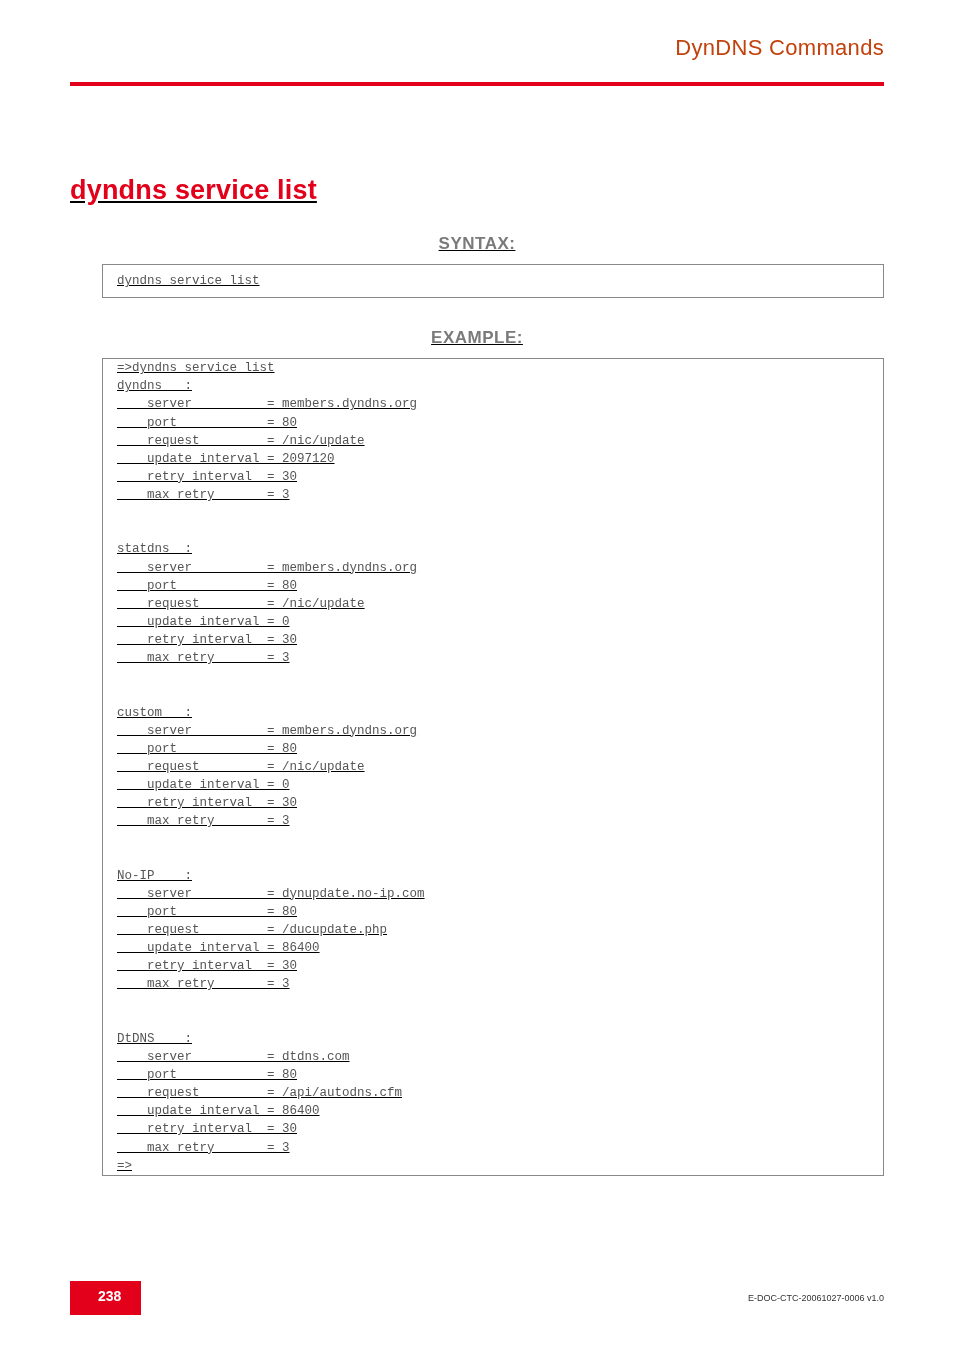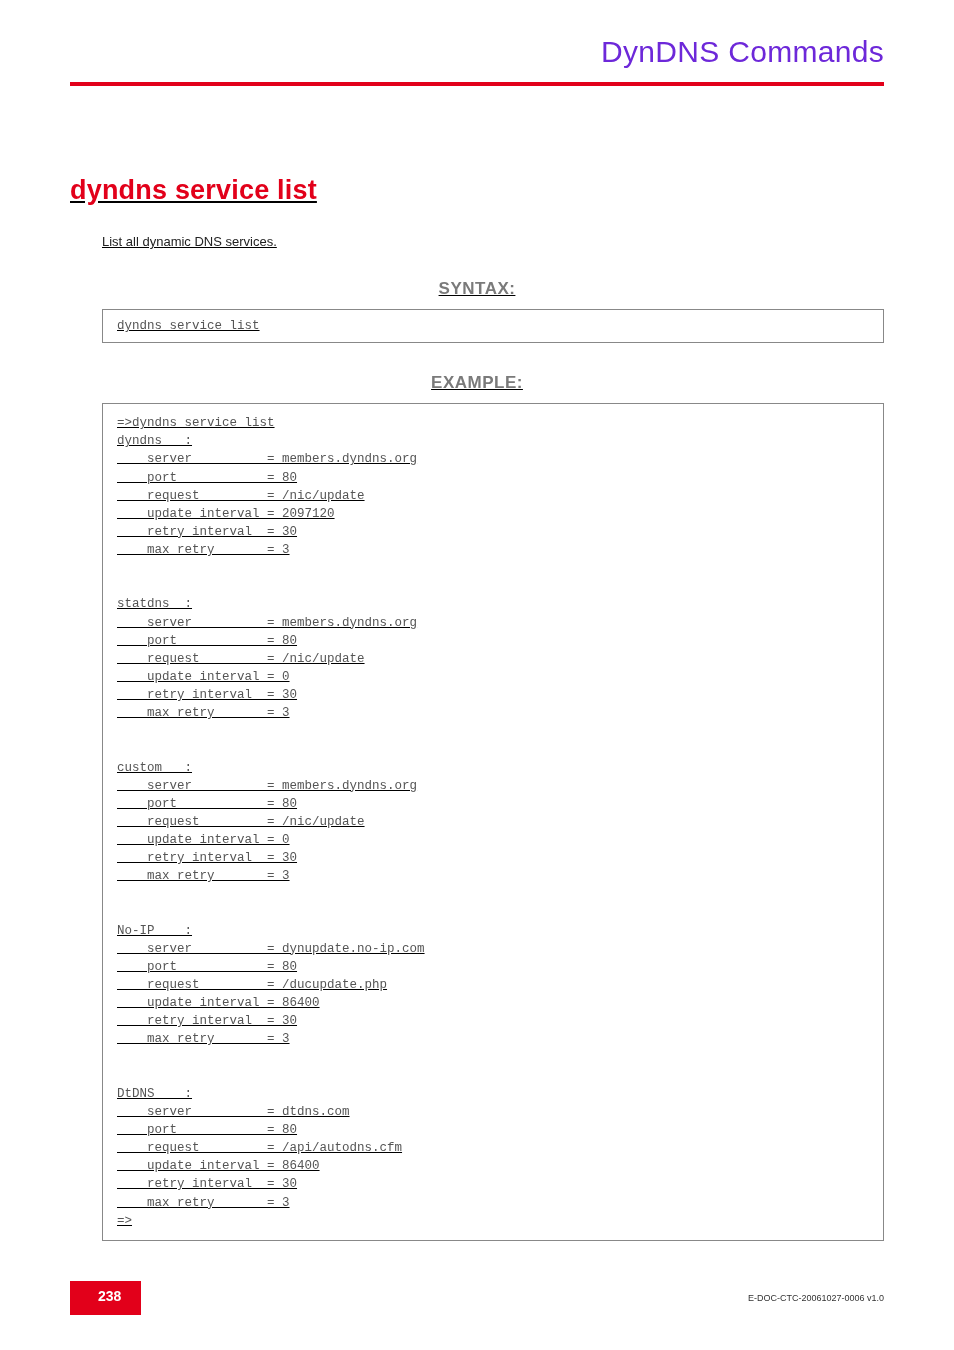--- a/index.html
+++ b/index.html
@@ -11,23 +11,23 @@
     position: relative;
   }
   .header-region {
     position: relative;
     height: 130px;
   }
   .header-title {
     position: absolute;
     top: 35px;
     right: 70px;
-    font-size: 30px;
+    font-size: 22px;
     font-weight: 400;
-    color: #6d28d9;
+    color: #c2410c;
     letter-spacing: 0.3px;
   }
   .header-underline {
     position: absolute;
     top: 82px;
     left: 70px;
     right: 70px;
     height: 4px;
     background: #e2001a;
   }
@@ -54,21 +54,21 @@
     font-size: 17px;
     font-weight: bold;
     letter-spacing: 0.5px;
     margin-bottom: 10px;
     text-align: center;
   }
   .code-box {
     border: 1px solid #888888;
     margin-left: 32px;
     margin-bottom: 30px;
-    padding: 10px 14px;
+    padding: 0 14px;
     font-family: "Courier New", Courier, monospace;
     font-size: 12.5px;
     color: #555555;
     white-space: pre;
     line-height: 1.45;
   }
   .code-box.tight {
     padding: 7px 14px;
   }
   .footer {
@@ -96,21 +96,20 @@
 </head>
 <body>
 
 <div class="header-region">
   <div class="header-title">DynDNS Commands</div>
   <div class="header-underline"></div>
 </div>
 
 <div class="content">
   <h1 class="page-title">dyndns service list</h1>
-  <p class="description">List all dynamic DNS services.</p>
 
   <h2 class="section-heading">SYNTAX:</h2>
   <div class="code-box tight">dyndns service list</div>
 
   <h2 class="section-heading">EXAMPLE:</h2>
   <div class="code-box">=&gt;dyndns service list
 dyndns   :
     server          = members.dyndns.org
     port            = 80
     request         = /nic/update

